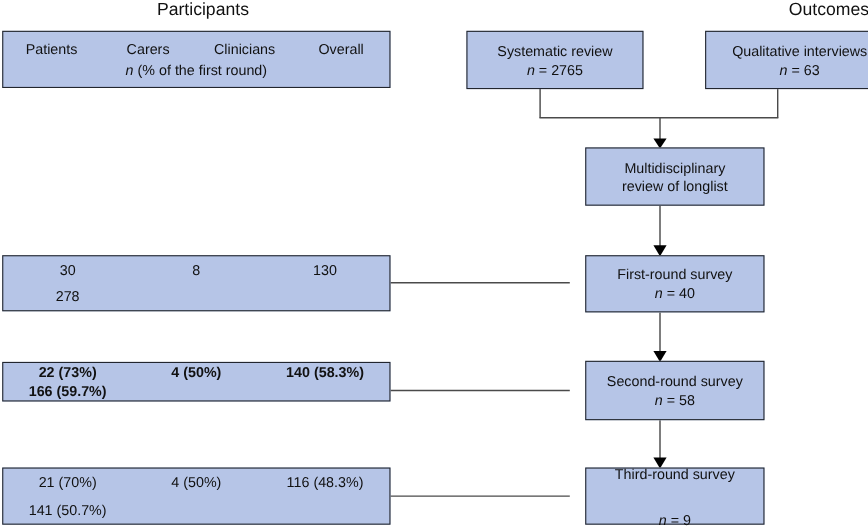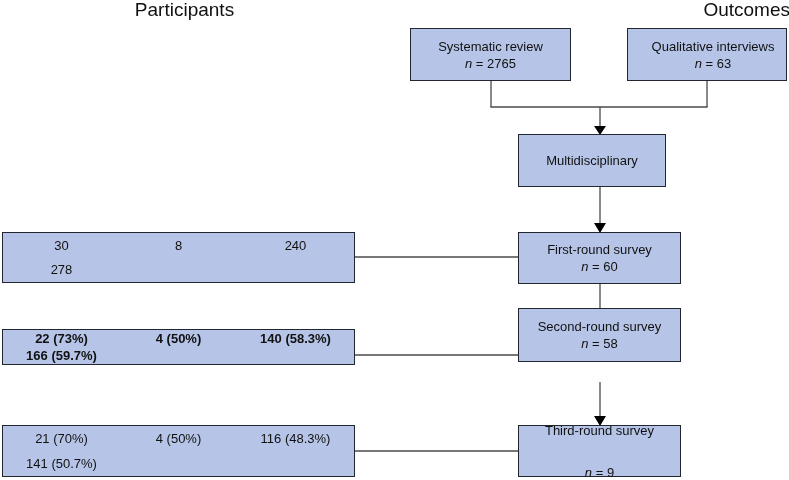--- a/index.html
+++ b/index.html
@@ -14,34 +14,34 @@
     position:relative;
     width:789px;height:480px;
     background:#ffffff;
     font-family:"Liberation Sans", sans-serif;
     color:var(--text);
     overflow:hidden;
   }
   .connectors{position:absolute;left:0;top:0;pointer-events:none;}
   .section-title{
     position:absolute;
-    font-size:19px;line-height:16px;
+    font-size:16px;line-height:16px;
     text-align:center;
   }
   .box{
     position:absolute;
     box-sizing:border-box;
     background:var(--box-fill);
     border:1.5px solid var(--box-border);
     font-size:13px;
   }
   .outcome-box{
     display:flex;flex-direction:column;
     align-items:center;justify-content:center;
-    text-align:center;line-height:17px;
+    text-align:center;line-height:17px;margin-left:14px;
   }
   .grid4{
     display:grid;
     grid-template-columns:repeat(4,1fr);
     align-items:center;
     text-align:center;
   }
   .header-box{padding-top:5px;}
   .header-box .grid4{height:20px;}
   .header-box .subtitle{
@@ -76,25 +76,34 @@
     <polygon points="594,416 606,416 600,426" fill="var(--arrow)"></polygon>
 
     <line x1="355" y1="257" x2="518" y2="257" stroke="var(--line)" stroke-width="1.3"></line>
     <line x1="355" y1="355" x2="518" y2="355" stroke="var(--line)" stroke-width="1.3"></line>
     <line x1="355" y1="451" x2="518" y2="451" stroke="var(--line)" stroke-width="1.3"></line>
   </svg>
 
   <div class="section-title" style="left:2px;top:2px;width:365px;">Participants</div>
   <div class="section-title" style="left:410px;top:2px;width:380px;text-align:right;">Outcomes</div>
 
+  <div class="box header-box" style="left:2px;top:28px;width:353px;height:52px;">
+    <div class="grid4">
+      <span>Patients</span>
+      <span>Carers</span>
+      <span>Clinicians</span>
+      <span>Overall</span>
+    </div>
+    <div class="subtitle"><span class="it">n</span><span> (% of the first round)</span></div>
+  </div>
 
   <div class="box row-box" style="left:2px;top:232px;width:353px;height:51px;">
     <span>30</span>
     <span>8</span>
-    <span>240</span>
+    <span>130</span>
     <span>278</span>
   </div>
 
   <div class="box row-box" style="left:2px;top:329px;width:353px;height:36px;font-weight:bold;">
     <span>22 (73%)</span>
     <span>4 (50%)</span>
     <span>140 (58.3%)</span>
     <span>166 (59.7%)</span>
   </div>
 
@@ -108,30 +117,31 @@
   <div class="box outcome-box" style="left:410px;top:28px;width:161px;height:53px;">
     <div>Systematic review</div>
     <div><span class="it">n</span><span> = 2765</span></div>
   </div>
 
   <div class="box outcome-box" style="left:627px;top:28px;width:160px;height:53px;padding-left:12px;">
     <div>Qualitative interviews</div>
     <div><span class="it">n</span><span> = 63</span></div>
   </div>
 
-  <div class="box outcome-box" style="left:518px;top:134px;width:148px;height:53px;">
+  <div class="box outcome-box" style="left:518px;top:134px;width:163px;height:53px;">
     <div>Multidisciplinary</div>
+    <div>review of longlist</div>
   </div>
 
   <div class="box outcome-box" style="left:518px;top:232px;width:163px;height:52px;">
     <div>First-round survey</div>
-    <div><span class="it">n</span><span> = 60</span></div>
+    <div><span class="it">n</span><span> = 40</span></div>
   </div>
 
-  <div class="box outcome-box" style="left:518px;top:308px;width:163px;height:54px;">
+  <div class="box outcome-box" style="left:518px;top:328px;width:163px;height:54px;">
     <div>Second-round survey</div>
     <div><span class="it">n</span><span> = 58</span></div>
   </div>
 
   <div class="box outcome-box" style="left:518px;top:425px;width:163px;height:52px;gap:25px;">
     <div>Third-round survey</div>
     <div><span class="it">n</span><span> = 9</span></div>
   </div>
 
 </div>

